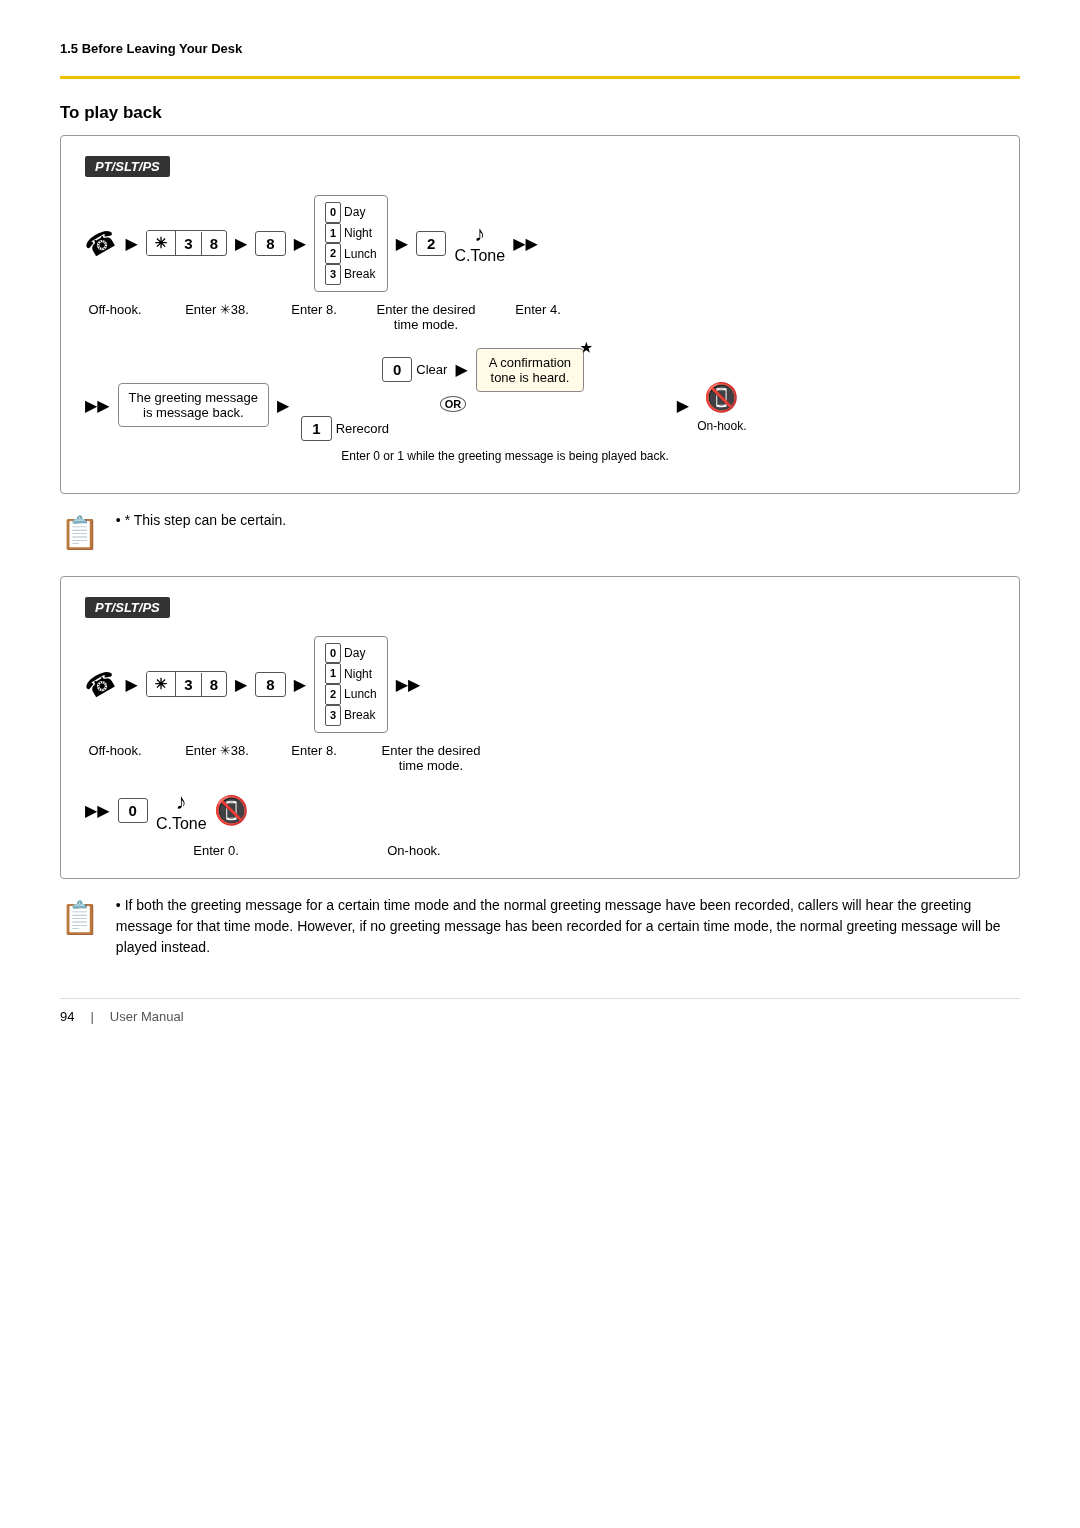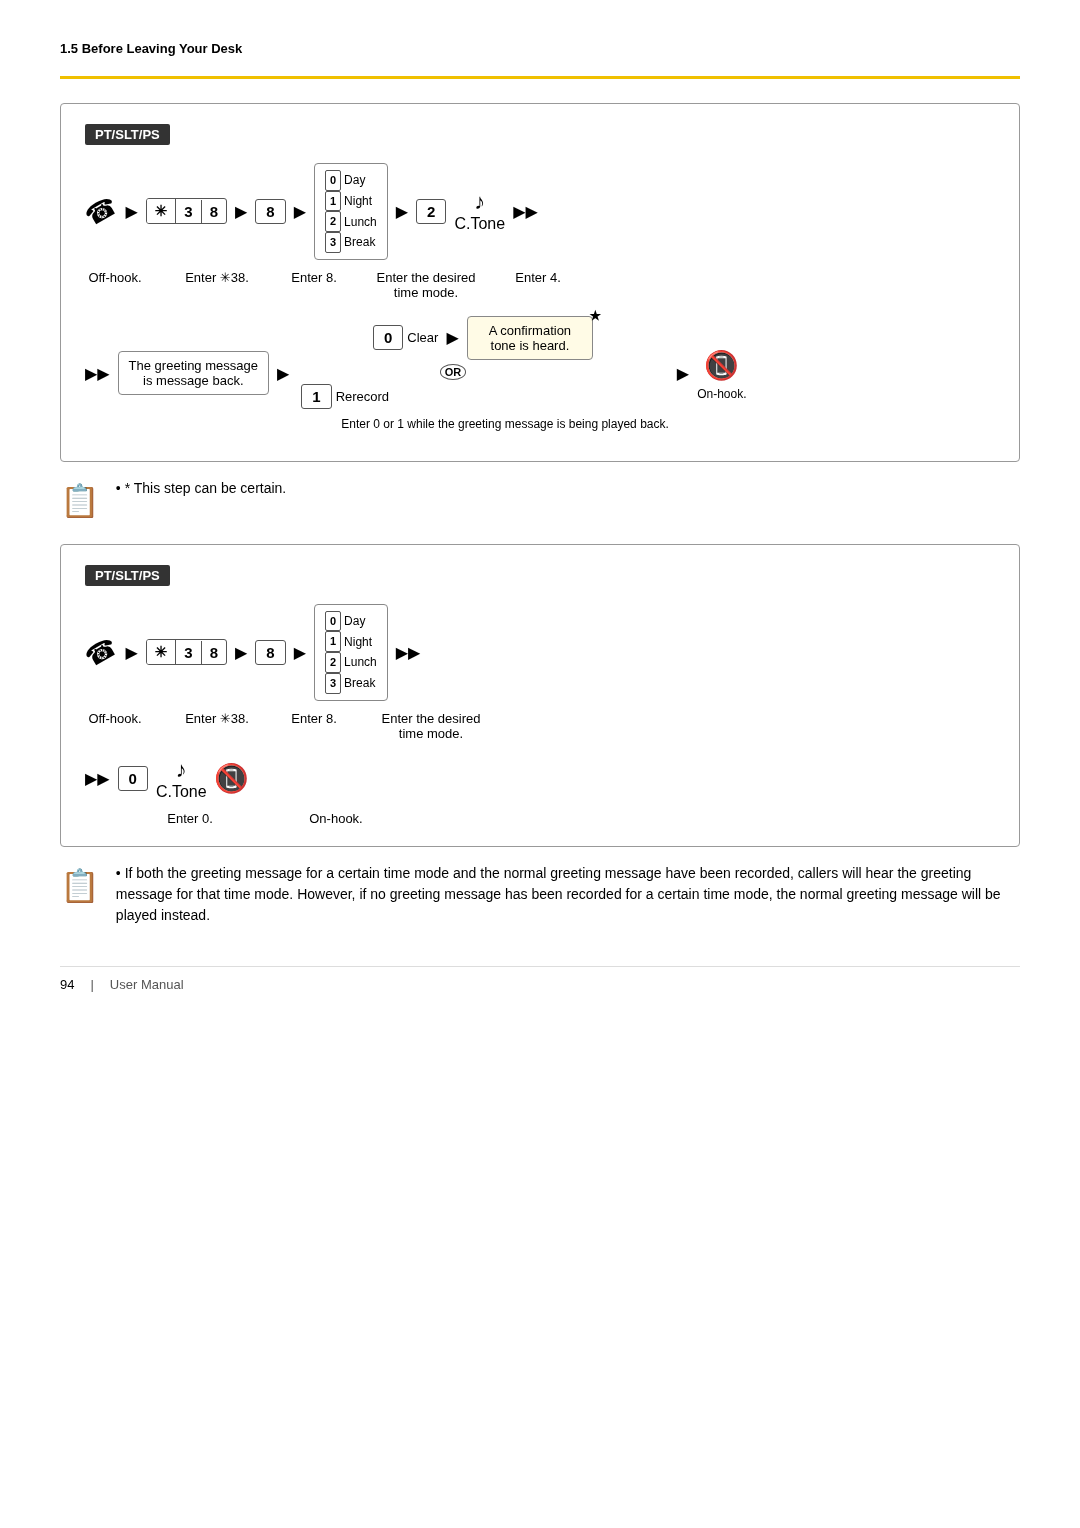--- a/index.html
+++ b/index.html
@@ -46,20 +46,21 @@
 
     .pt-label {
       background: #333;
       color: #fff;
       font-size: 13px;
       font-weight: bold;
       padding: 3px 10px;
       display: inline-block;
       margin-bottom: 18px;
       border-radius: 2px;
+      font-style: italic;
     }
 
     
     .flow-row {
       display: flex;
       align-items: center;
       gap: 8px;
       margin-bottom: 10px;
     }
 
@@ -161,21 +162,21 @@
       font-size: 13px;
       background: #fff;
       max-width: 160px;
       text-align: center;
     }
 
     
     .confirm-box {
       border: 1.5px solid #888;
       border-radius: 4px;
-      padding: 6px 21px;
+      padding: 6px 12px;
       font-size: 13px;
       background: #fffbe6;
       text-align: center;
       max-width: 150px;
     }
 
     
     .note-section {
       display: flex;
       align-items: flex-start;
@@ -239,20 +240,21 @@
   </style>
 </head>
 <body>
 
 <div class="page-container">
 
   <div class="section-header">
     <span class="section-header-text">1.5 Before Leaving Your Desk</span>
   </div>
 
+  <div class="subsection-title">To play back</div>
 
   <div class="diagram-box">
     <div class="pt-label">PT/SLT/PS</div>
 
     
     <div class="flow-row">
 
       <div class="fc">
         <div class="icon-area">
           <span class="phone-offhook">☎</span>
@@ -489,21 +491,21 @@
       </div>
 
       <div class="fc">
         <div class="icon-area">
           <span style="font-size:28px;">📵</span>
         </div>
       </div>
     </div>
 
     
-    <div style="display:flex; align-items:flex-end; gap:3px; margin-top:4px; font-size:13px; padding-left:36px;">
+    <div style="display:flex; align-items:flex-end; gap:29px; margin-top:4px; font-size:13px; padding-left:36px;">
       <div style="min-width:36px;"></div>
       <div style="min-width:60px; text-align:center;">Enter 0.</div>
       <div style="min-width:80px; text-align:center;"></div>
       <div style="min-width:60px; text-align:center;">On-hook.</div>
     </div>
 
   </div>
 
   <div class="note-section">
     <div class="note-icon">📋</div>

